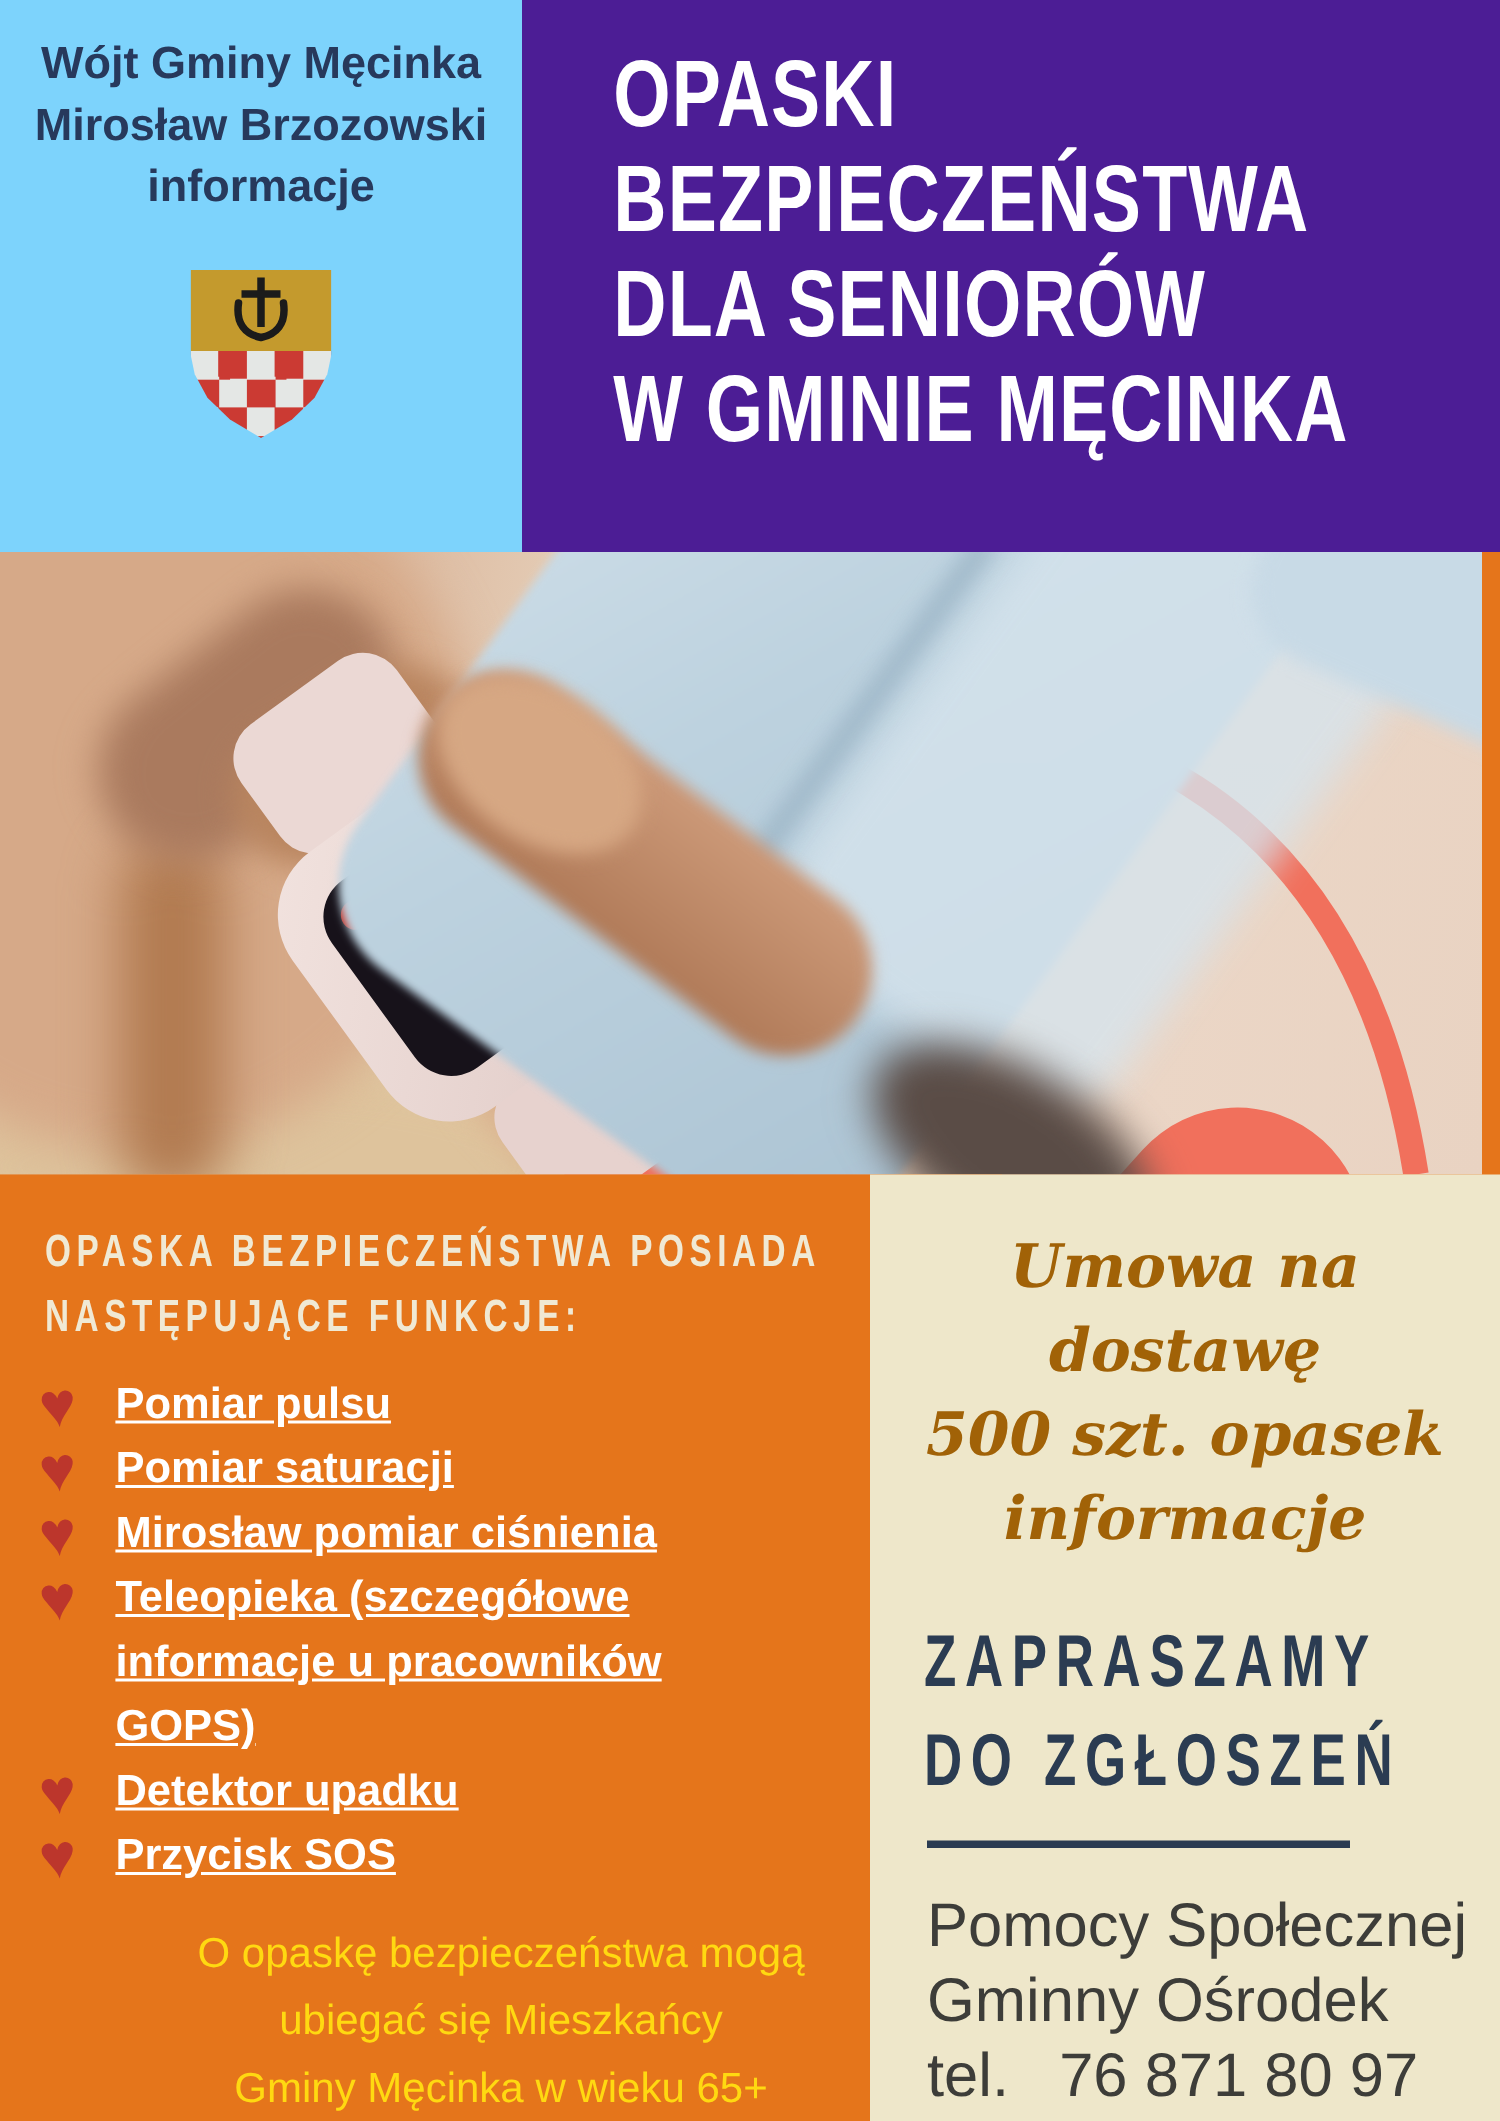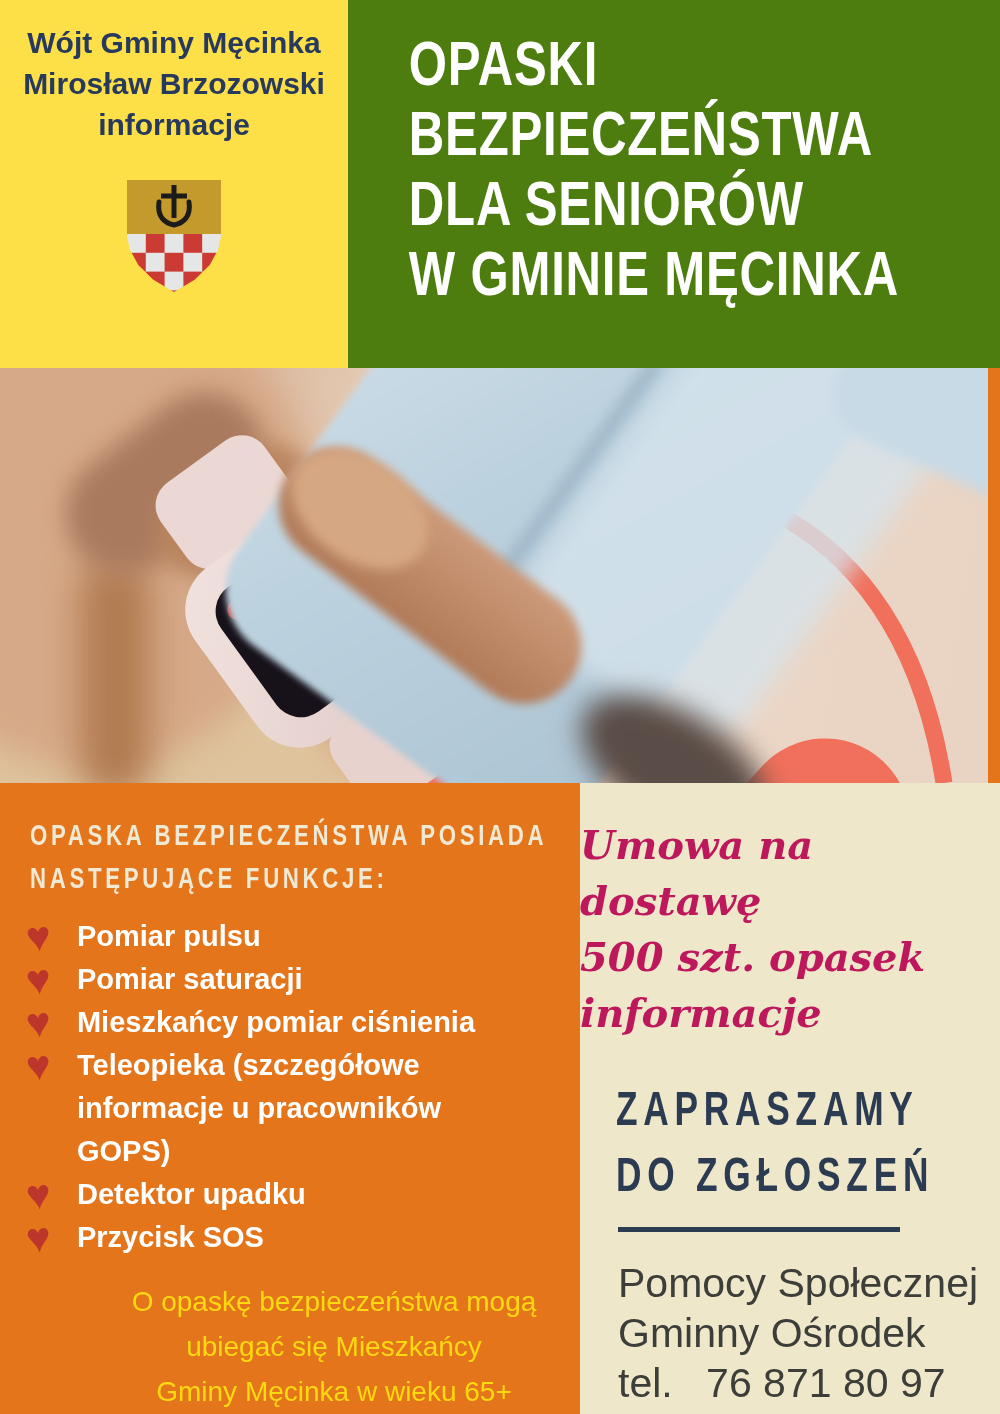--- a/index.html
+++ b/index.html
@@ -4,29 +4,29 @@
 <style>
   html,body{margin:0;padding:0;background:#888;}
   .poster{
     position:relative;width:1000px;height:1414px;margin:0 auto;
     background:#E5751B;overflow:hidden;
     font-family:"Liberation Sans",sans-serif;
   }
   .poster *{box-sizing:border-box;}
 
   
-  .panel-top-left{position:absolute;left:0;top:0;width:348px;height:368px;background:#fde047;}
+  .panel-top-left{position:absolute;left:0;top:0;width:348px;height:368px;background:#7dd3fc;}
   .header-text{padding-top:22px;text-align:center;color:#27395C;font-weight:bold;font-size:30px;line-height:41px;}
   .crest{position:absolute;left:50%;top:180px;transform:translateX(-50%);width:94px;height:112px;
          clip-path:polygon(0% 0%,100% 0%,100% 50%,97% 62%,88% 76%,72% 89%,50% 100%,28% 89%,12% 76%,3% 62%,0% 50%);}
   .crest-top{height:54px;background:#C49A2D;display:flex;align-items:center;justify-content:center;}
   .crest-bottom{height:58px;background:repeating-conic-gradient(#CB3A33 0% 25%,#E4E7E5 0% 50%);background-size:37.6px 37.6px;}
 
   
-  .panel-top-right{position:absolute;left:348px;top:0;width:652px;height:368px;background:#4d7c0f;}
+  .panel-top-right{position:absolute;left:348px;top:0;width:652px;height:368px;background:#4c1d95;}
   .title{padding:28px 0 0 78px;color:#FFFFFF;font-weight:bold;font-size:63px;line-height:70px;
          letter-spacing:1px;transform:scaleX(0.78);transform-origin:left top;}
   .title div{white-space:nowrap;}
 
   
   .photo{position:absolute;left:0;top:368px;width:988px;height:415px;overflow:hidden;
          background:linear-gradient(100deg,#cfa284 0%,#d9b296 20%,#e7d3be 40%,#eddccb 58%,#ebd6c6 78%,#e9d3c2 100%);}
   .photo .sh{position:absolute;}
   .ph-pillow{left:-90px;top:240px;width:600px;height:280px;background:#e2cba6;border-radius:50%;filter:blur(18px);}
   .ph-pillow2{left:-40px;top:340px;width:430px;height:140px;background:#dec39c;border-radius:50%;filter:blur(16px);}
@@ -61,27 +61,27 @@
   .ph-fingertip{left:285px;top:92px;width:150px;height:100px;background:#d6a783;border-radius:50%;transform:rotate(35deg);filter:blur(6px);}
 
   
   .panel-bottom-left{position:absolute;left:0;top:783px;width:668px;height:631px;background:#E5751B;}
   .features-heading{margin:30px 0 0 30px;color:#F0E9D4;font-weight:bold;font-size:30px;line-height:43px;
                     letter-spacing:5px;transform:scaleX(0.74);transform-origin:left top;}
   .features-heading div{white-space:nowrap;}
   .features-list{margin:16px 0 0 26px;padding:0;list-style:none;}
   .features-list li{display:flex;gap:26px;align-items:flex-start;}
   .heart-bullet{color:#BC362C;font-size:42px;line-height:43px;transform:rotate(-5deg);flex:0 0 auto;}
-  .item-text{color:#FFFFFF;font-weight:bold;font-size:29px;line-height:43px;max-width:445px;}
+  .item-text{color:#FFFFFF;font-weight:bold;font-size:29px;line-height:43px;max-width:445px;text-decoration:underline;}
   .note{margin:20px auto 0;width:540px;text-align:center;color:#FFD911;font-weight:normal;font-size:28px;line-height:45px;}
 
   
   .panel-bottom-right{position:absolute;left:580px;top:783px;width:420px;height:631px;background:#EEE7CA;}
-  .script-text{margin-top:34px;font-family:"DejaVu Serif",serif;font-style:italic;font-weight:bold;
-               font-size:40px;line-height:56px;color:#be185d;}
+  .script-text{margin-top:34px;text-align:center;font-family:"DejaVu Serif",serif;font-style:italic;font-weight:bold;
+               font-size:40px;line-height:56px;color:#a16207;}
   .cta{margin:34px 0 0 36px;color:#2B3C52;font-weight:bold;font-size:49px;line-height:66px;letter-spacing:8px;
        transform:scaleX(0.72);transform-origin:left top;}
   .cta div{white-space:nowrap;}
   .cta-underline{margin:20px 0 0 38px;width:282px;height:5px;background:#2B3C52;}
   .address{margin:26px 0 0 38px;color:#3D3D39;font-size:41px;line-height:50px;font-weight:normal;}
   .address .phone-row span{display:inline-block;}
   .address .phone{margin-left:22px;}
 </style>
 </head>
 <body>
@@ -159,21 +159,21 @@
       <li>
         <span class="heart-bullet">♥</span>
         <span class="item-text">Pomiar pulsu</span>
       </li>
       <li>
         <span class="heart-bullet">♥</span>
         <span class="item-text">Pomiar saturacji</span>
       </li>
       <li>
         <span class="heart-bullet">♥</span>
-        <span class="item-text">Mieszkańcy pomiar ciśnienia</span>
+        <span class="item-text">Mirosław pomiar ciśnienia</span>
       </li>
       <li>
         <span class="heart-bullet">♥</span>
         <span class="item-text">Teleopieka (szczegółowe informacje u pracowników GOPS)</span>
       </li>
       <li>
         <span class="heart-bullet">♥</span>
         <span class="item-text">Detektor upadku</span>
       </li>
       <li>

